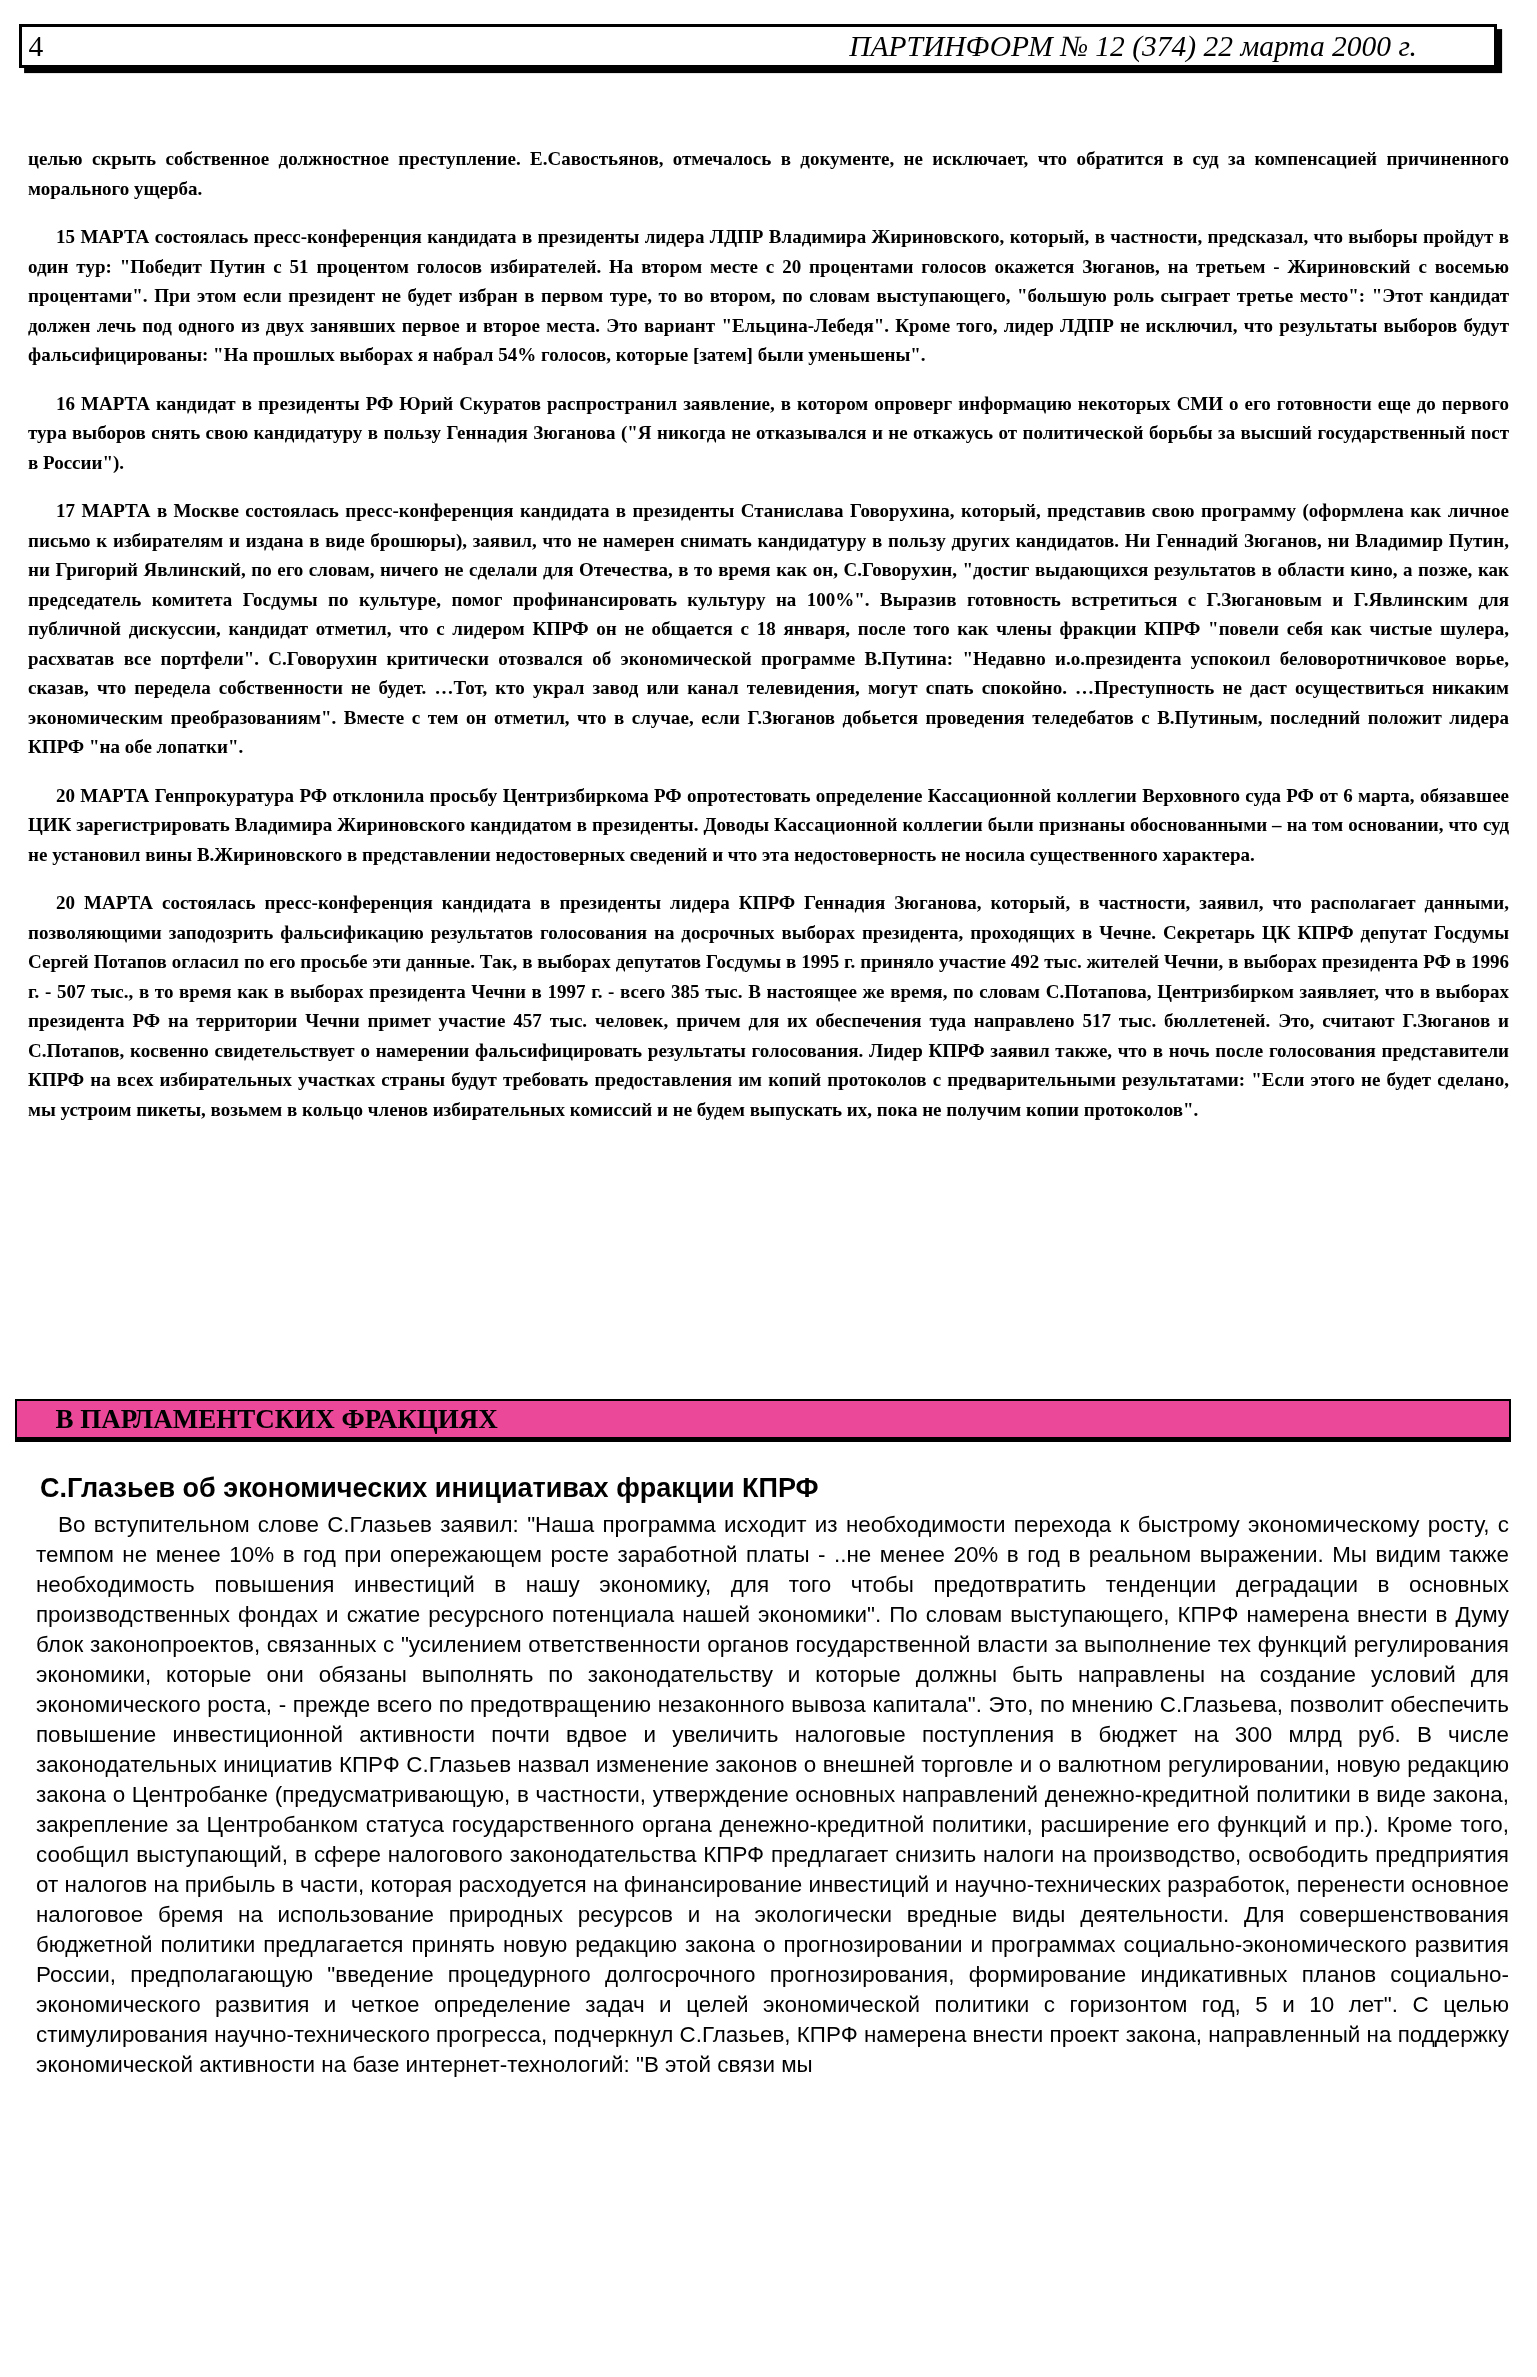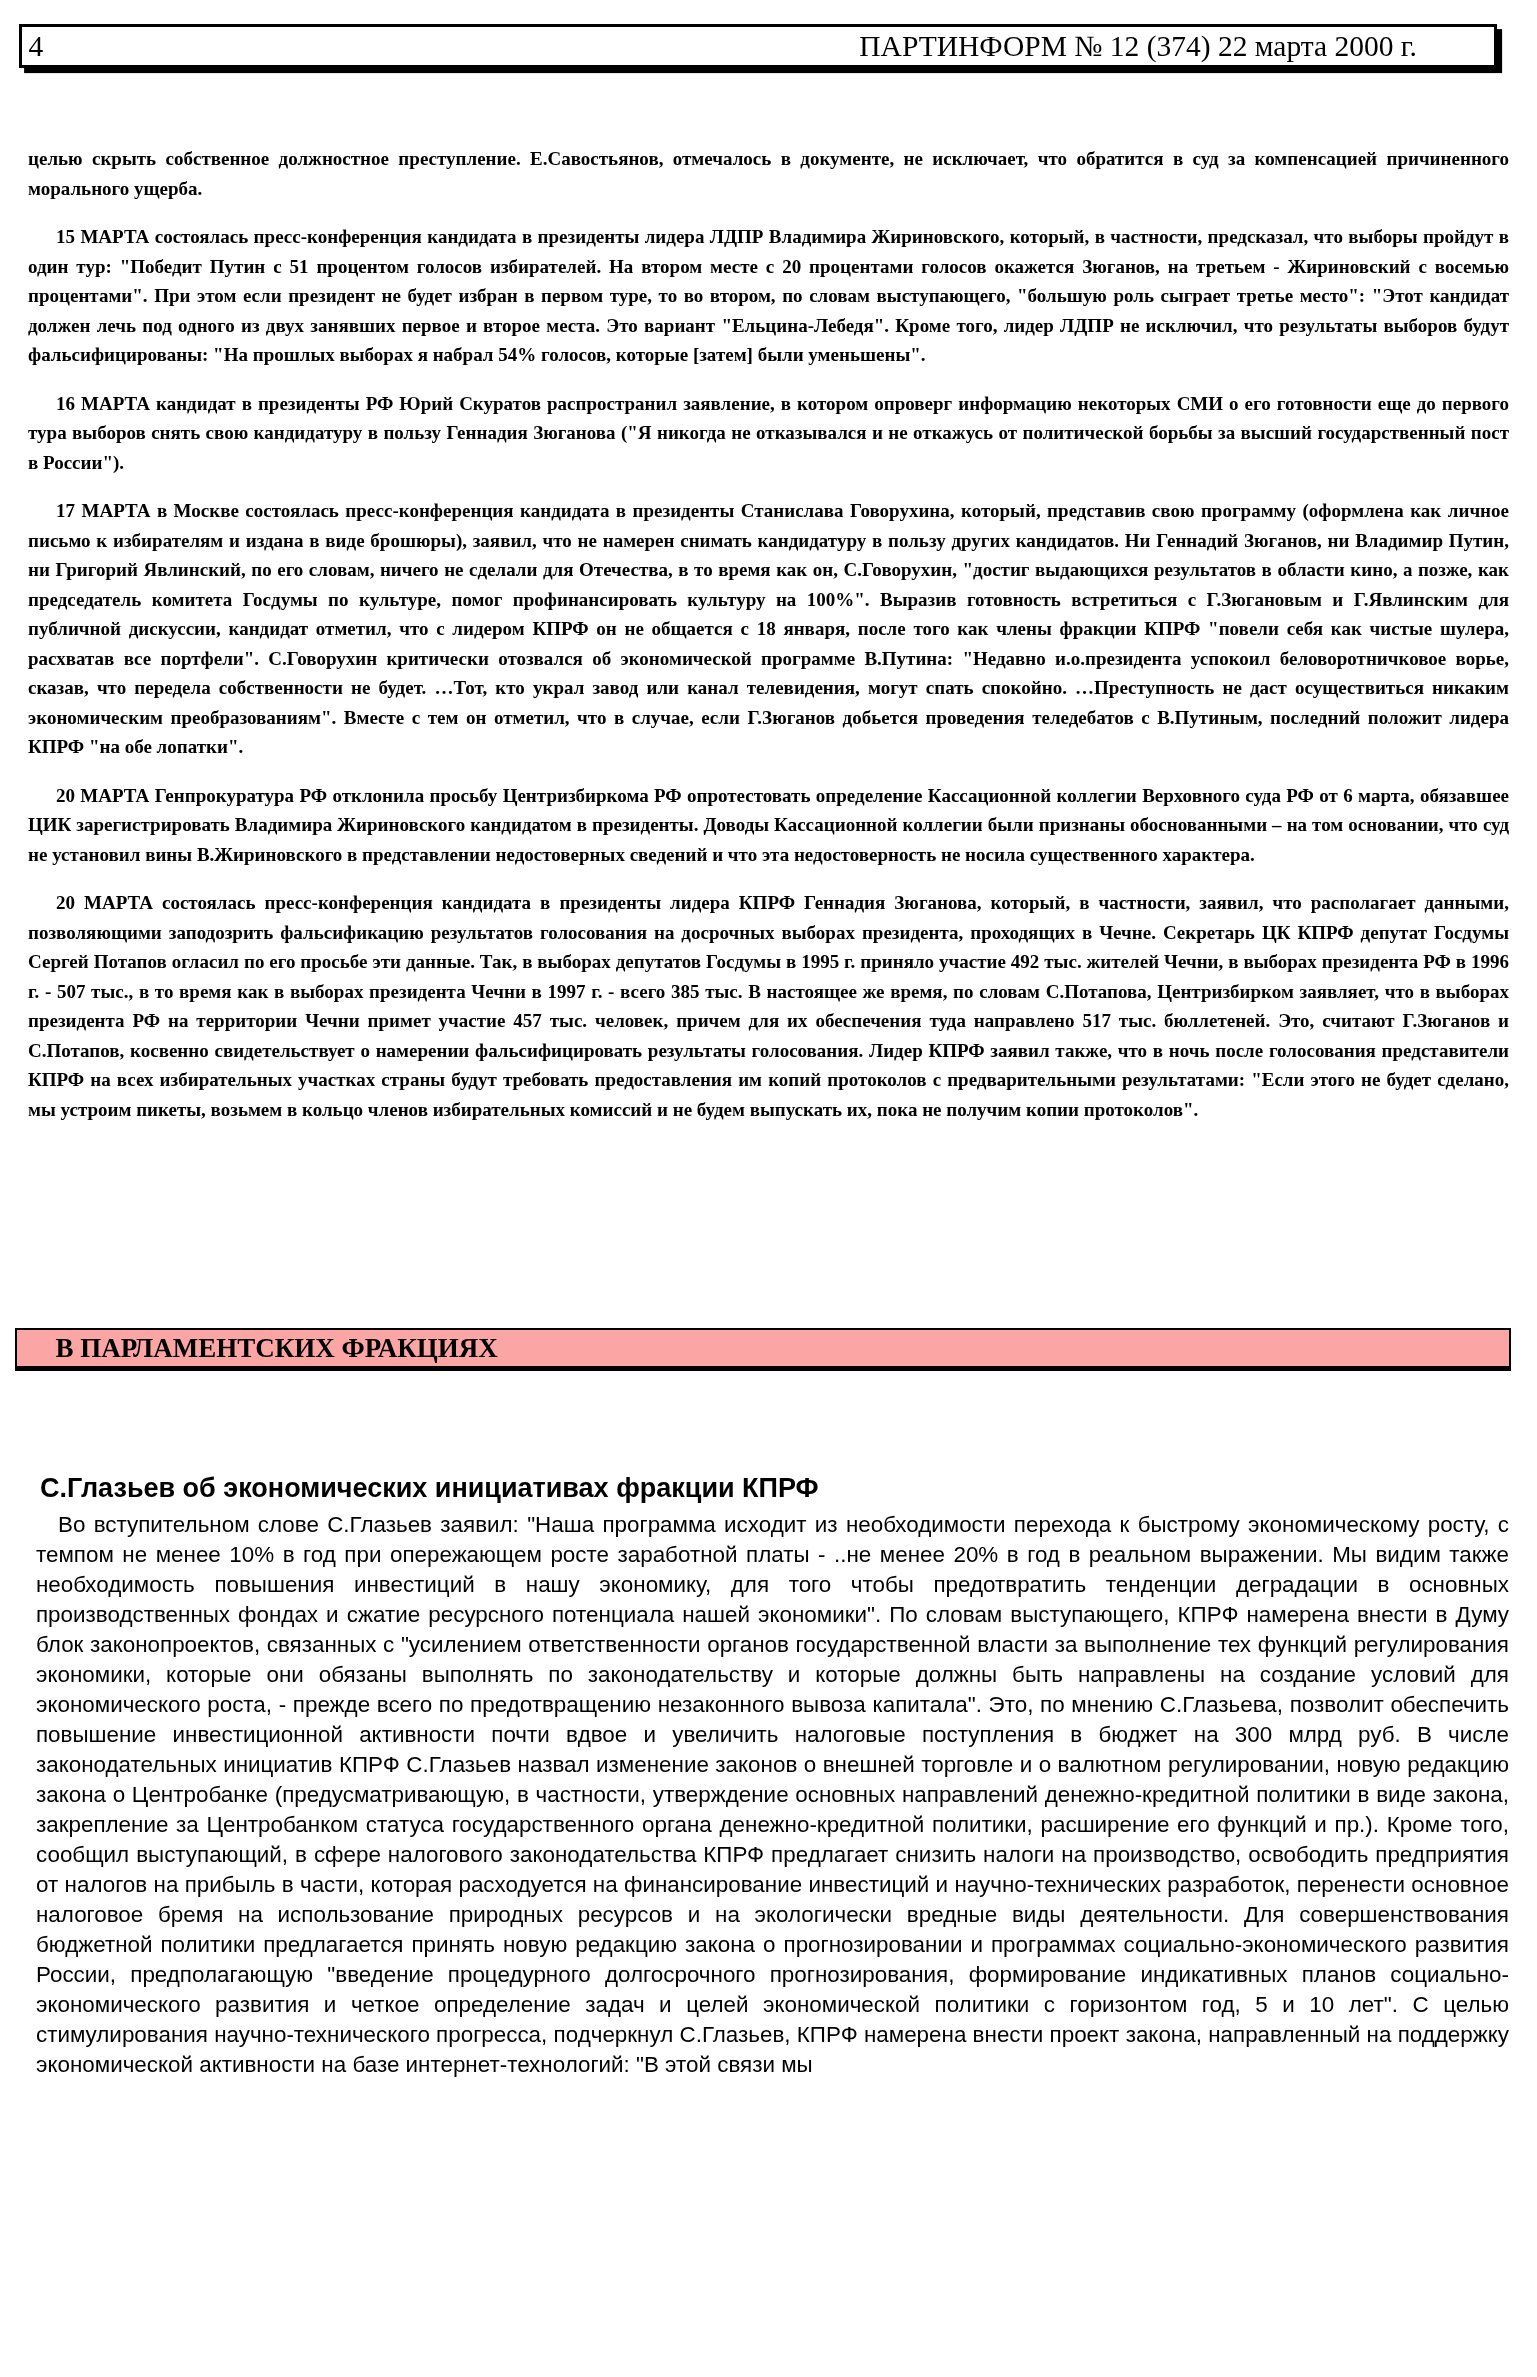--- a/index.html
+++ b/index.html
@@ -2,31 +2,31 @@
 <html style="font-size:10.2px"><head>
 <meta charset="utf-8">
 <style>
   html, body { margin: 0; padding: 0; background: #ffffff; }
   body { width: 1537px; height: 2377px; position: relative; overflow: hidden; color: #000; }
   .header-box {
     position: absolute; left: 19px; top: 24px; width: 1472px; height: 38px;
     border: 3.8px solid #000; box-shadow: 5.1px 5.1px 0 #000; background: #fff;
   }
   .page-num { position: absolute; left: 6.4px; top: 2.6px; font-family: "Liberation Serif", serif; font-size: 29.5px; }
-  .issue-title { position: absolute; right: 77px; top: 2.6px; font-family: "Liberation Serif", serif; font-size: 29.5px; }
+  .issue-title { position: absolute; right: 77px; top: 2.6px; font-family: "Liberation Serif", serif; font-style: italic; font-size: 29.5px; }
   .news {
     position: absolute; left: 28px; width: 1481px;
     font-family: "Liberation Serif", serif; font-weight: bold; font-size: 19px; line-height: 29.5px;
     text-align: justify;
   }
   .news p { margin: 16px 0 19px 0; }
   .news p.ind { text-indent: 28px; }
   .section-bar {
-    position: absolute; left: 15.4px; top: 1328px; width: 1492px; height: 36px;
-    background: #fca5a5; border: 2.6px solid #000; border-bottom-width: 5.1px;
+    position: absolute; left: 15.4px; top: 1399px; width: 1492px; height: 36px;
+    background: #ec4899; border: 2.6px solid #000; border-bottom-width: 5.1px;
   }
   .section-title { position: absolute; left: 38px; top: 2.6px; font-family: "Liberation Serif", serif; font-weight: bold; font-size: 27px; }
   .article-title { position: absolute; left: 40px; top: 1473px; font-family: "Liberation Sans", sans-serif; font-weight: bold; font-size: 27px; }
   .article {
     position: absolute; left: 36px; top: 1510px; width: 1473px;
     font-family: "Liberation Sans", sans-serif; font-size: 22.4px; line-height: 30px; text-align: justify;
   }
   .article p { margin: 0; text-indent: 22px; }
   .article p.b { font-weight: normal; }
 </style>

